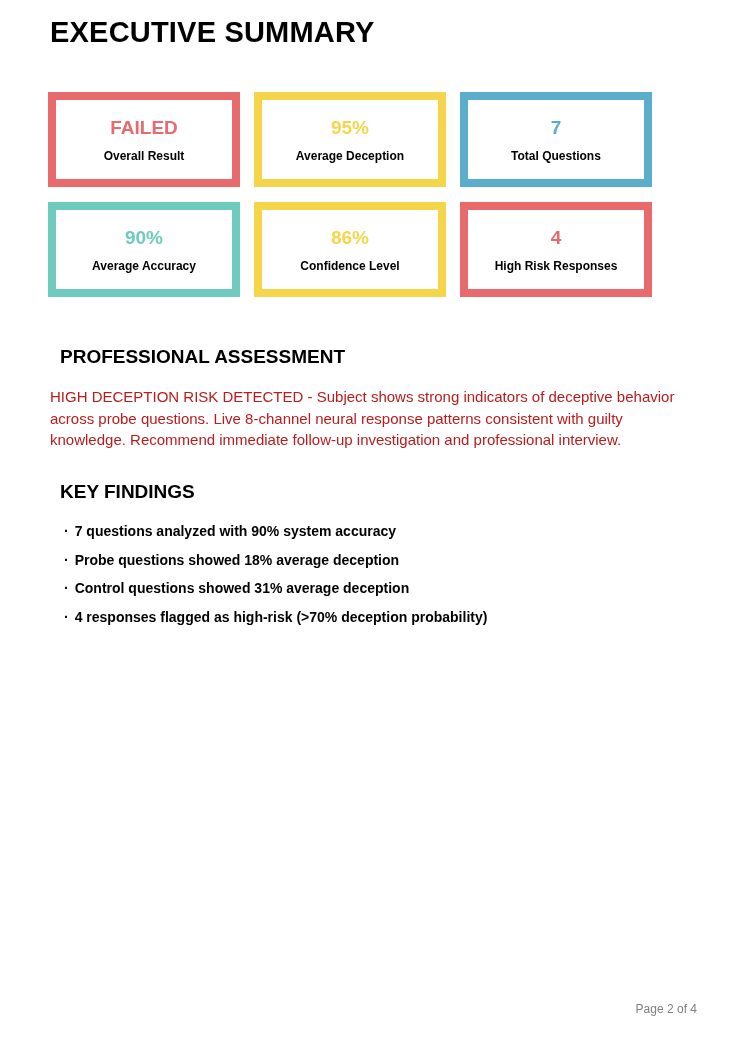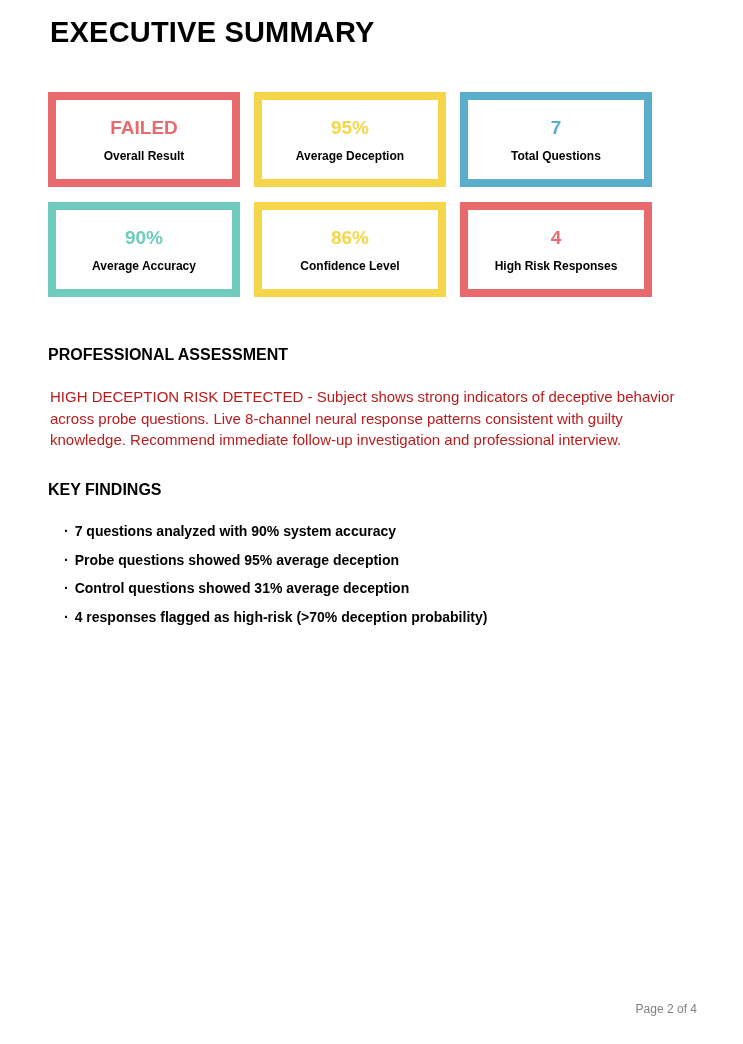--- a/index.html
+++ b/index.html
@@ -58,22 +58,22 @@
   }
   .card-label {
     font-size: 12px;
     font-weight: bold;
     color: #000000;
     line-height: 1;
   }
 
   .section-heading {
     position: absolute;
-    left: 48px;
-    font-size: 16px;
+    left: 60px;
+    font-size: 19px;
     font-weight: bold;
     color: #000000;
   }
   .heading-assessment { top: 346px; }
   .heading-findings   { top: 481px; }
 
   .assessment-body {
     position: absolute;
     left: 50px;
     top: 386px;
@@ -147,21 +147,21 @@
 
 <p class="assessment-body">HIGH DECEPTION RISK DETECTED - Subject shows strong indicators of deceptive behavior across probe questions. Live 8-channel neural response patterns consistent with guilty knowledge. Recommend immediate follow-up investigation and professional interview.</p>
 
 <h2 class="section-heading heading-findings">KEY FINDINGS</h2>
 
 <div class="findings-list">
   <div class="finding">
     <span class="dot">·</span><span>7 questions analyzed with 90% system accuracy</span>
   </div>
   <div class="finding">
-    <span class="dot">·</span><span>Probe questions showed 95% average deception</span>
+    <span class="dot">·</span><span>Probe questions showed 18% average deception</span>
   </div>
   <div class="finding">
     <span class="dot">·</span><span>Control questions showed 31% average deception</span>
   </div>
   <div class="finding">
     <span class="dot">·</span><span>4 responses flagged as high-risk (&gt;70% deception probability)</span>
   </div>
 </div>
 
 <div class="page-footer">Page 2 of 4</div>

